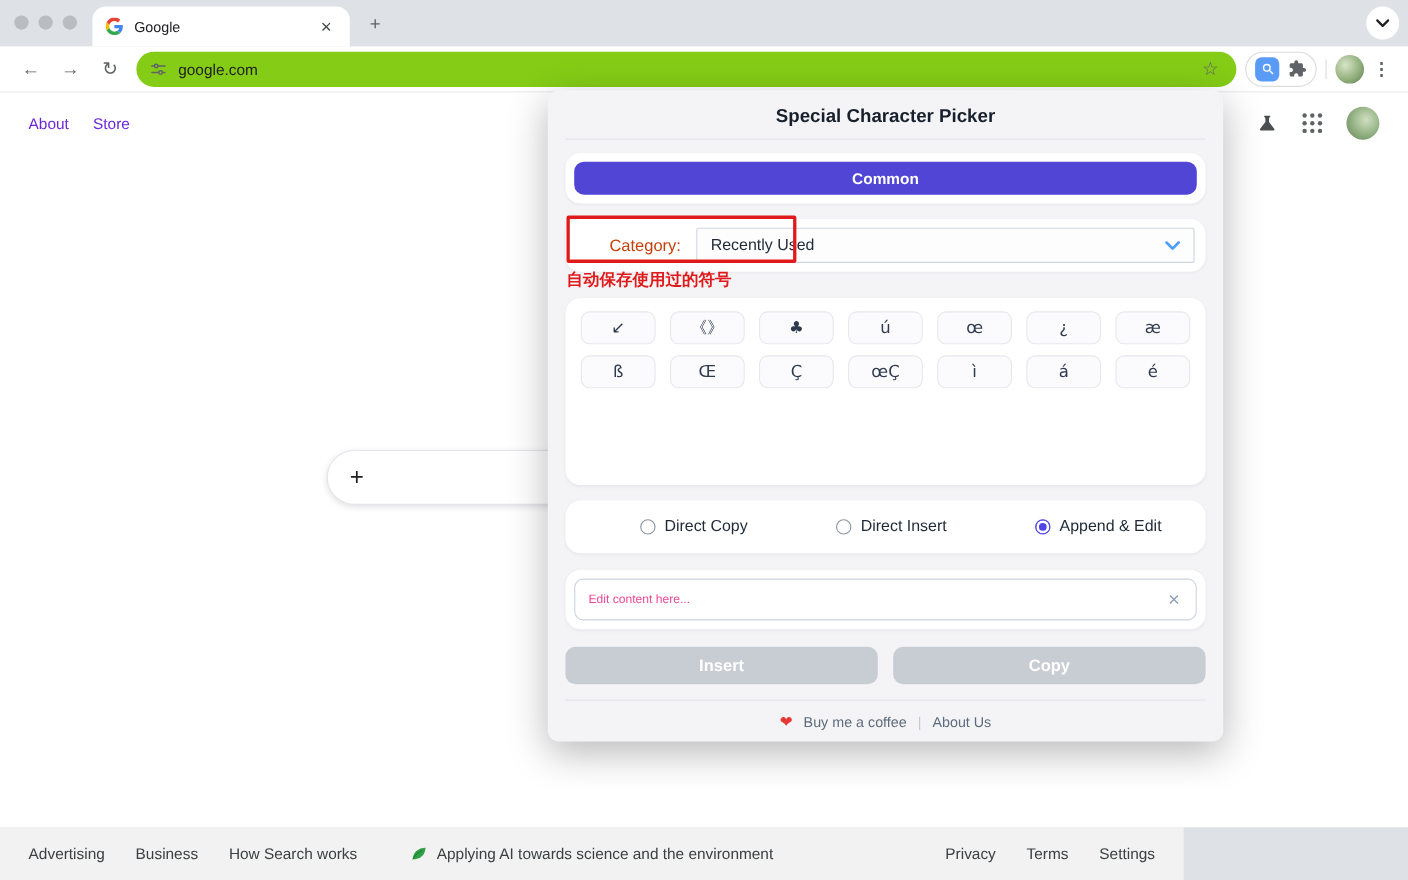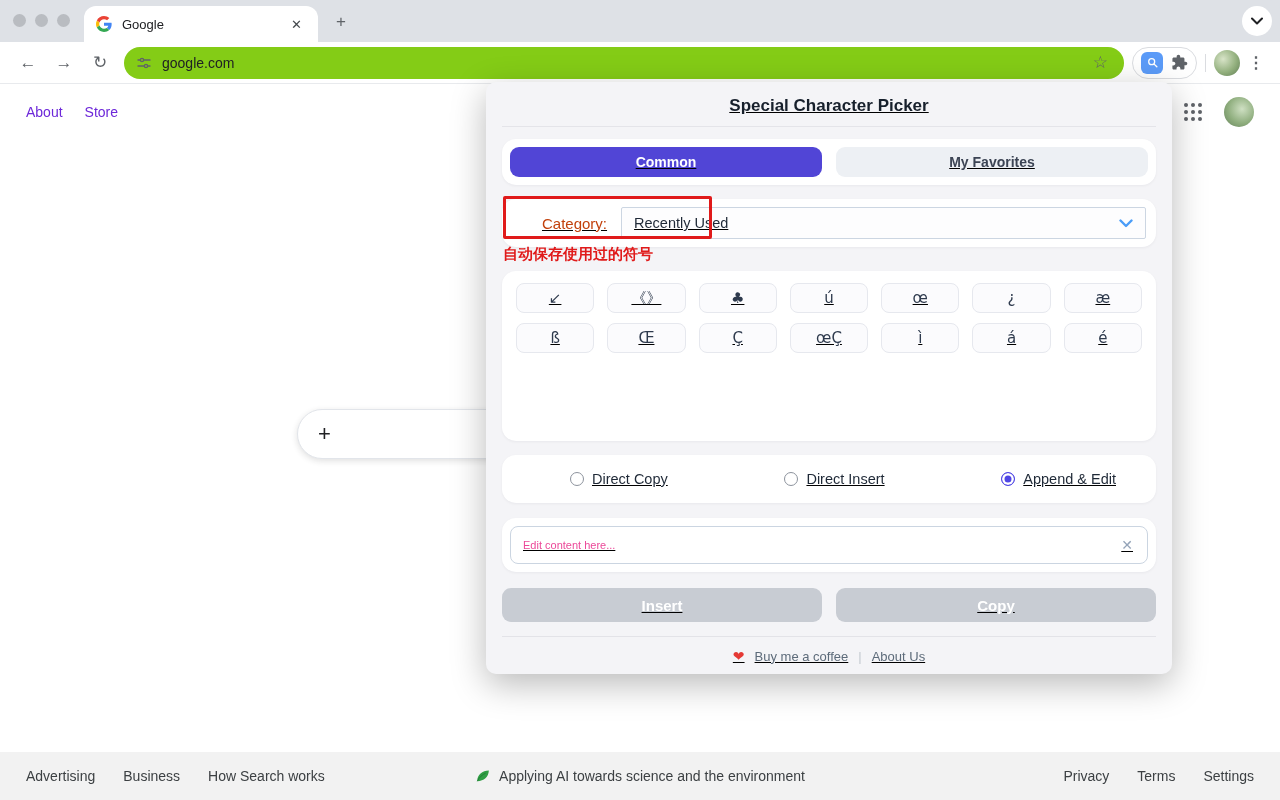--- a/index.html
+++ b/index.html
@@ -34,21 +34,21 @@
   .page-nav { display:flex; align-items:center; height:56px; padding:0 26px; }
   .page-link { font-size:14px; color:#6d28d9; margin-right:22px; }
   .page-nav .right { margin-left:auto; display:flex; align-items:center; gap:22px; }
   .apps-grid { display:grid; grid-template-columns:repeat(3,4px); grid-template-rows:repeat(3,4px); gap:3px; }
   .apps-grid i { width:4px; height:4px; border-radius:50%; background:#5f6368; }
   .page-avatar { width:30px; height:30px; border-radius:50%; background:radial-gradient(circle at 60% 40%, #cfe0c3, #8fae7e 55%, #64815a); }
   .search-pill { position:absolute; left:297px; top:325px; width:600px; height:50px; background:#fff; border:1px solid #e2e5ea; border-radius:26px; box-shadow:0 2px 6px rgba(32,33,36,.14); display:flex; align-items:center; padding:0 20px; }
   .plus-ic { font-size:22px; color:#202124; }
 
   
-  .popup { position:absolute; left:486px; top:-2px; width:686px; height:592px; background:#f4f4f7; border-radius:10px; box-shadow:0 10px 35px rgba(0,0,0,.28); padding:10px 16px; z-index:50;text-decoration:underline; }
+  .popup { position:absolute; left:498px; top:-2px; width:614px; height:592px; background:#f4f4f7; border-radius:10px; box-shadow:0 10px 35px rgba(0,0,0,.28); padding:10px 16px; z-index:50; }
   .popup h1 { font-size:17px; font-weight:bold; color:#17202c; text-align:center; padding:4px 0 10px; }
   .popup .rule { border-top:1px solid #e4e4e9; }
   .card { background:#fff; border-radius:14px; box-shadow:0 1px 3px rgba(20,25,40,.05); }
   .tabs-card { margin-top:12px; padding:8px; display:flex; gap:14px; }
   .seg-btn { flex:1; height:30px; border:none; border-radius:9px; font-size:14px; font-weight:bold; font-family:inherit; }
   .seg-btn.active { background:#5145d6; color:#fff; }
   .seg-btn.idle { background:#edf0f4; color:#3c4454; }
   .cat-card { margin-top:14px; padding:8px 10px 8px 8px; display:flex; align-items:center; }
   .cat-label { font-size:15px; color:#c2410c; margin-left:32px; white-space:nowrap; }
   .cat-select { flex:1; margin-left:14px; height:32px; border:1px solid #ccd6e2; border-radius:2px; background:#fdfdfe; display:flex; align-items:center; padding:0 12px; }
@@ -68,21 +68,21 @@
   .big-btn { flex:1; height:34px; border:none; border-radius:9px; background:#c8ccd3; color:#fff; font-size:15px; font-weight:bold; font-family:inherit; }
   .pop-footer { margin-top:14px; border-top:1px solid #e3e3e8; padding-top:11px; display:flex; align-items:center; justify-content:center; gap:10px; font-size:13px; color:#5d6b7a; }
   .heart { color:#e53935; font-size:14px; }
   .foot-sep { color:#c3c9d0; }
 
   
   .anno-box { position:absolute; left:17px; top:114px; width:209px; height:43px; border:3px solid #e01a1a; border-radius:2px; pointer-events:none; }
   .anno-text { position:absolute; left:17px; top:163px; font-size:15px; font-weight:bold; color:#e01a1a; font-family:"Liberation Sans","DejaVu Sans",sans-serif; }
 
   
-  .gfooter { position:absolute; left:0; bottom:0; width:1280px; height:48px; background:#f2f2f2; display:flex; align-items:center; font-size:14px; color:#3c4043; padding:0 26px; }
+  .gfooter { position:absolute; left:0; bottom:0; width:1076px; height:48px; background:#f2f2f2; display:flex; align-items:center; font-size:14px; color:#3c4043; padding:0 26px; }
   .gfooter .grp { display:flex; align-items:center; gap:28px; }
   .gfooter .center { position:absolute; left:50%; transform:translateX(-50%); display:flex; align-items:center; gap:8px; }
   .gfooter .right { margin-left:auto;align-items:flex-end; }
   svg { display:block; }
 </style>
 </head>
 <body>
 
 <div class="window">
 
@@ -178,21 +178,20 @@
     <div class="search-pill">
       <span class="plus-ic">+</span>
     </div>
 
     <div class="popup">
       <h1>Special Character Picker</h1>
       <div class="rule"></div>
 
       <div class="card tabs-card">
         <button class="seg-btn active">Common</button>
-        <button class="seg-btn idle">My Favorites</button>
       </div>
 
       <div class="card cat-card">
         <span class="cat-label">Category:</span>
         <div class="cat-select">
           <span class="val">Recently Used</span>
           <svg width="14" height="9" viewBox="0 0 14 9">
               <path d="M1.5 1.5 7 7 12.5 1.5" fill="none" stroke="#4a9df8" stroke-width="2.4" stroke-linecap="round" stroke-linejoin="round"></path>
             </svg>
         </div>

